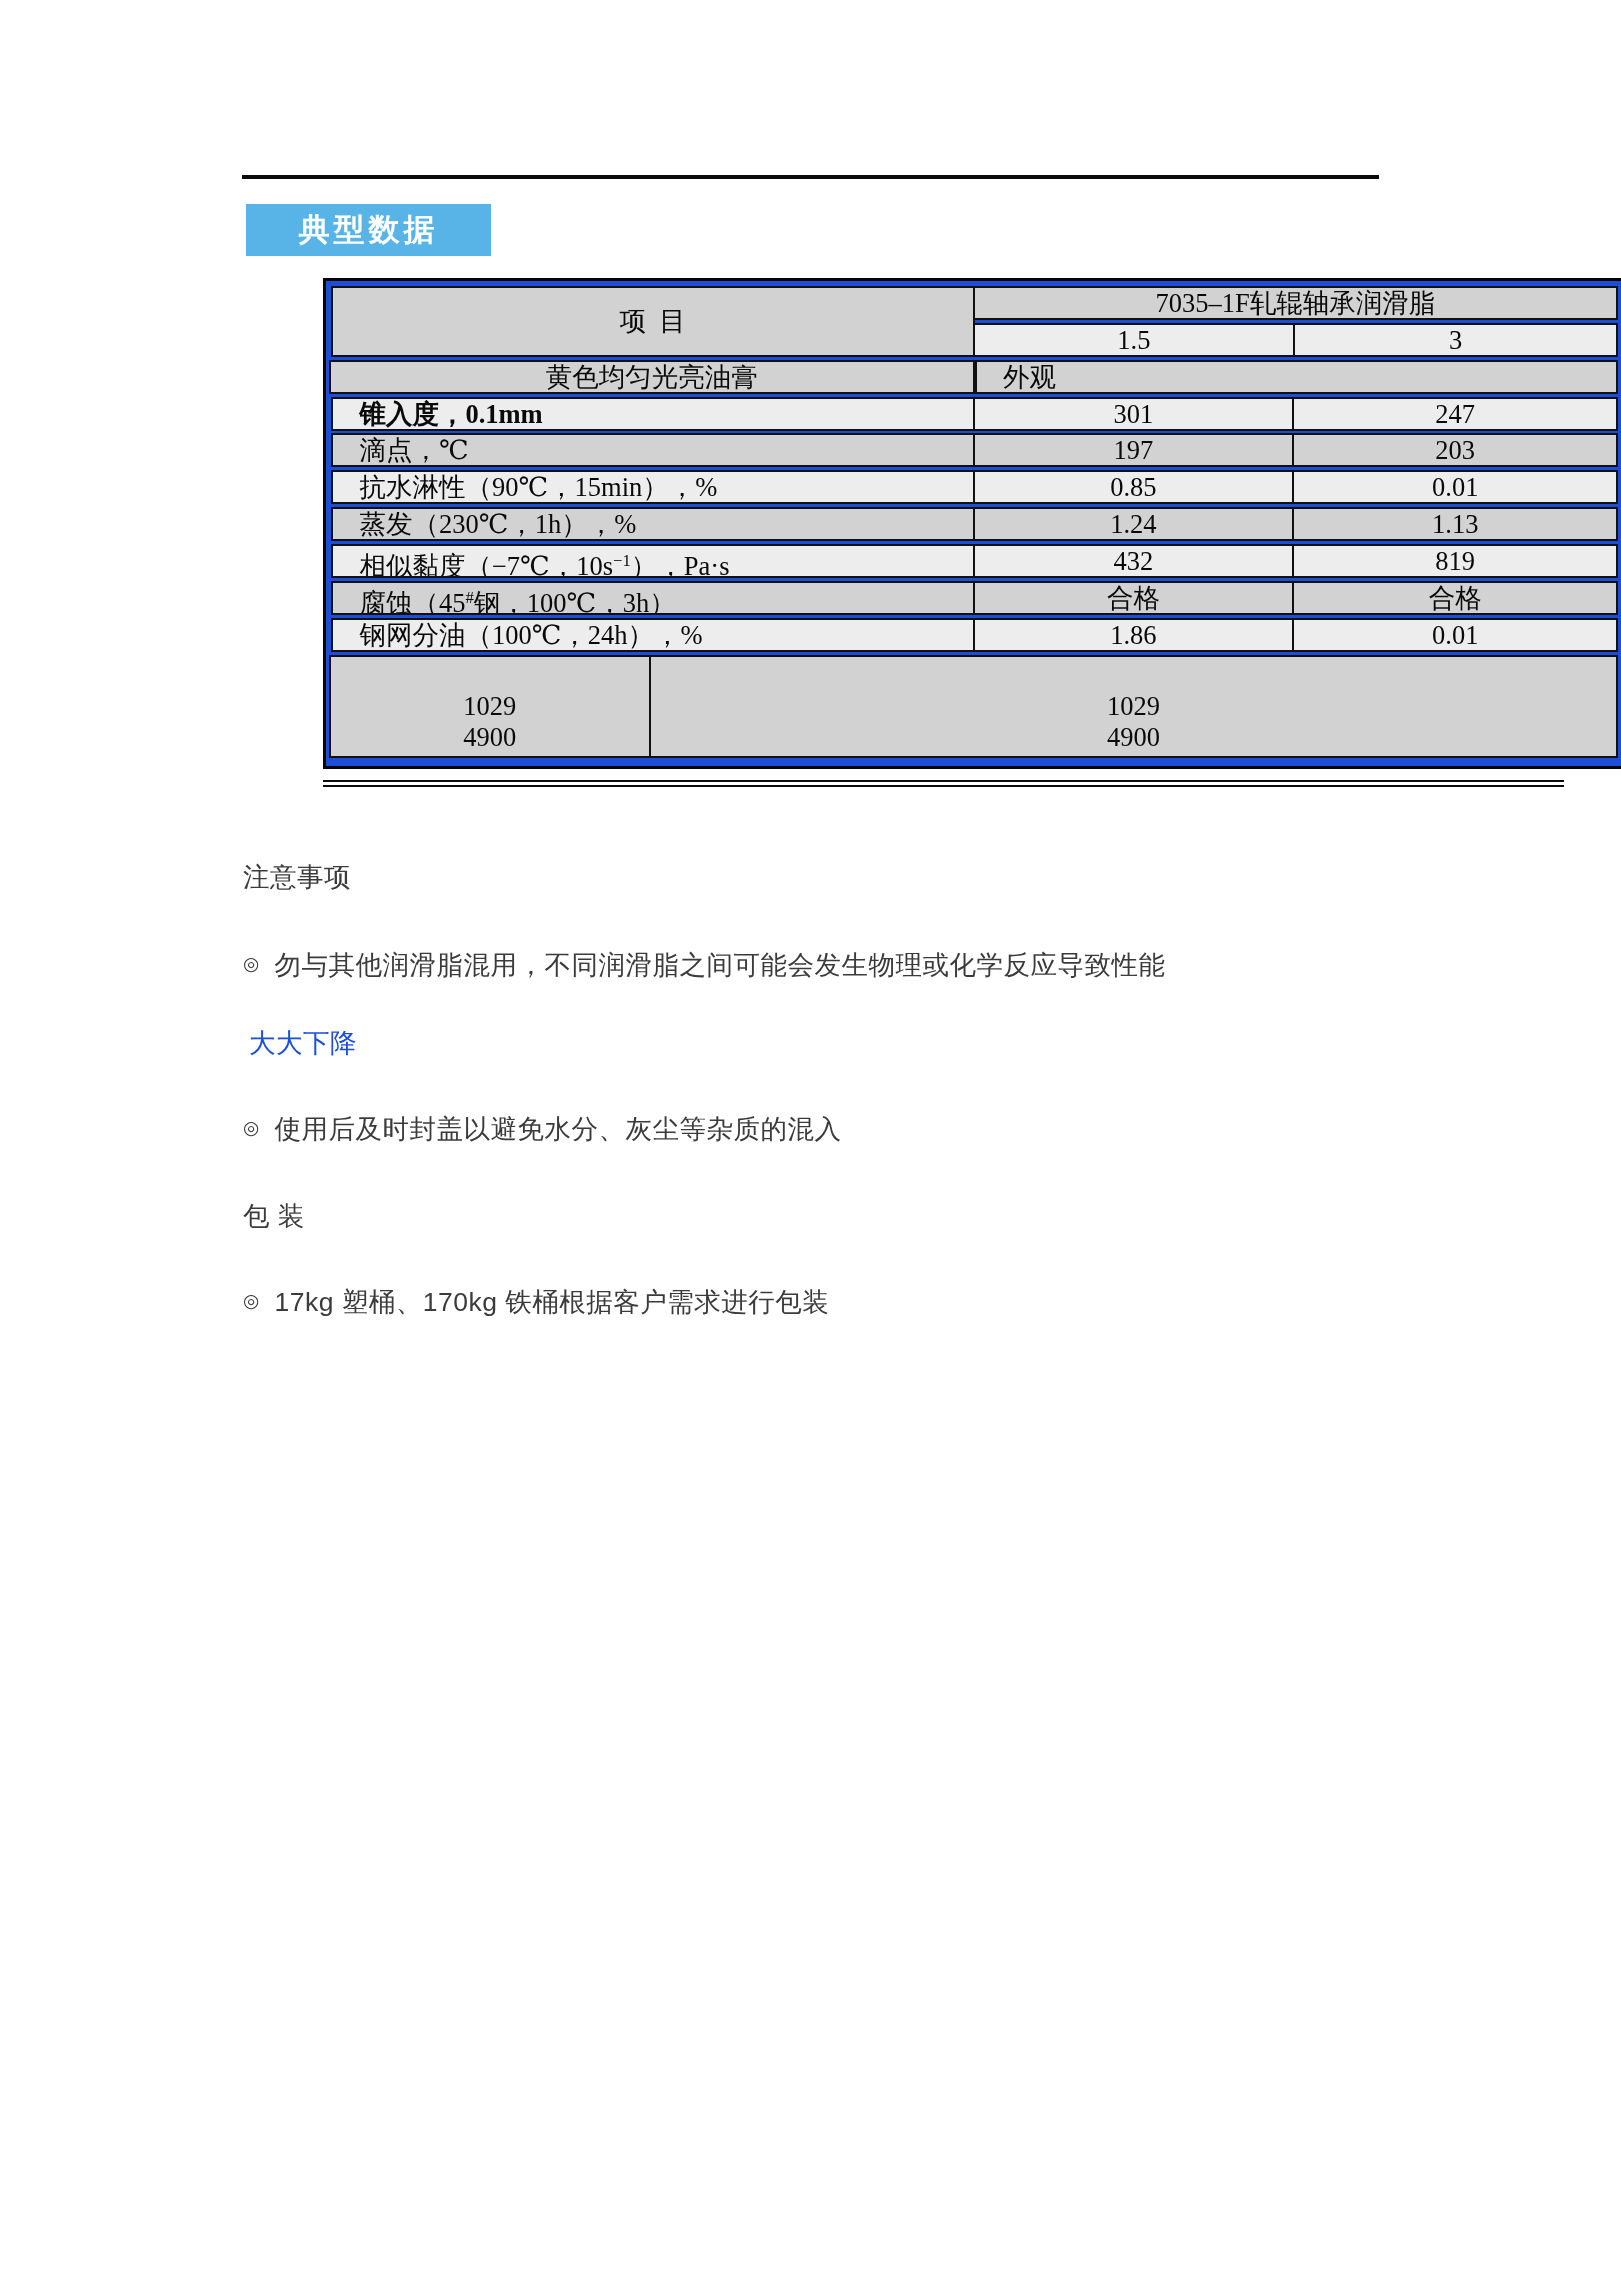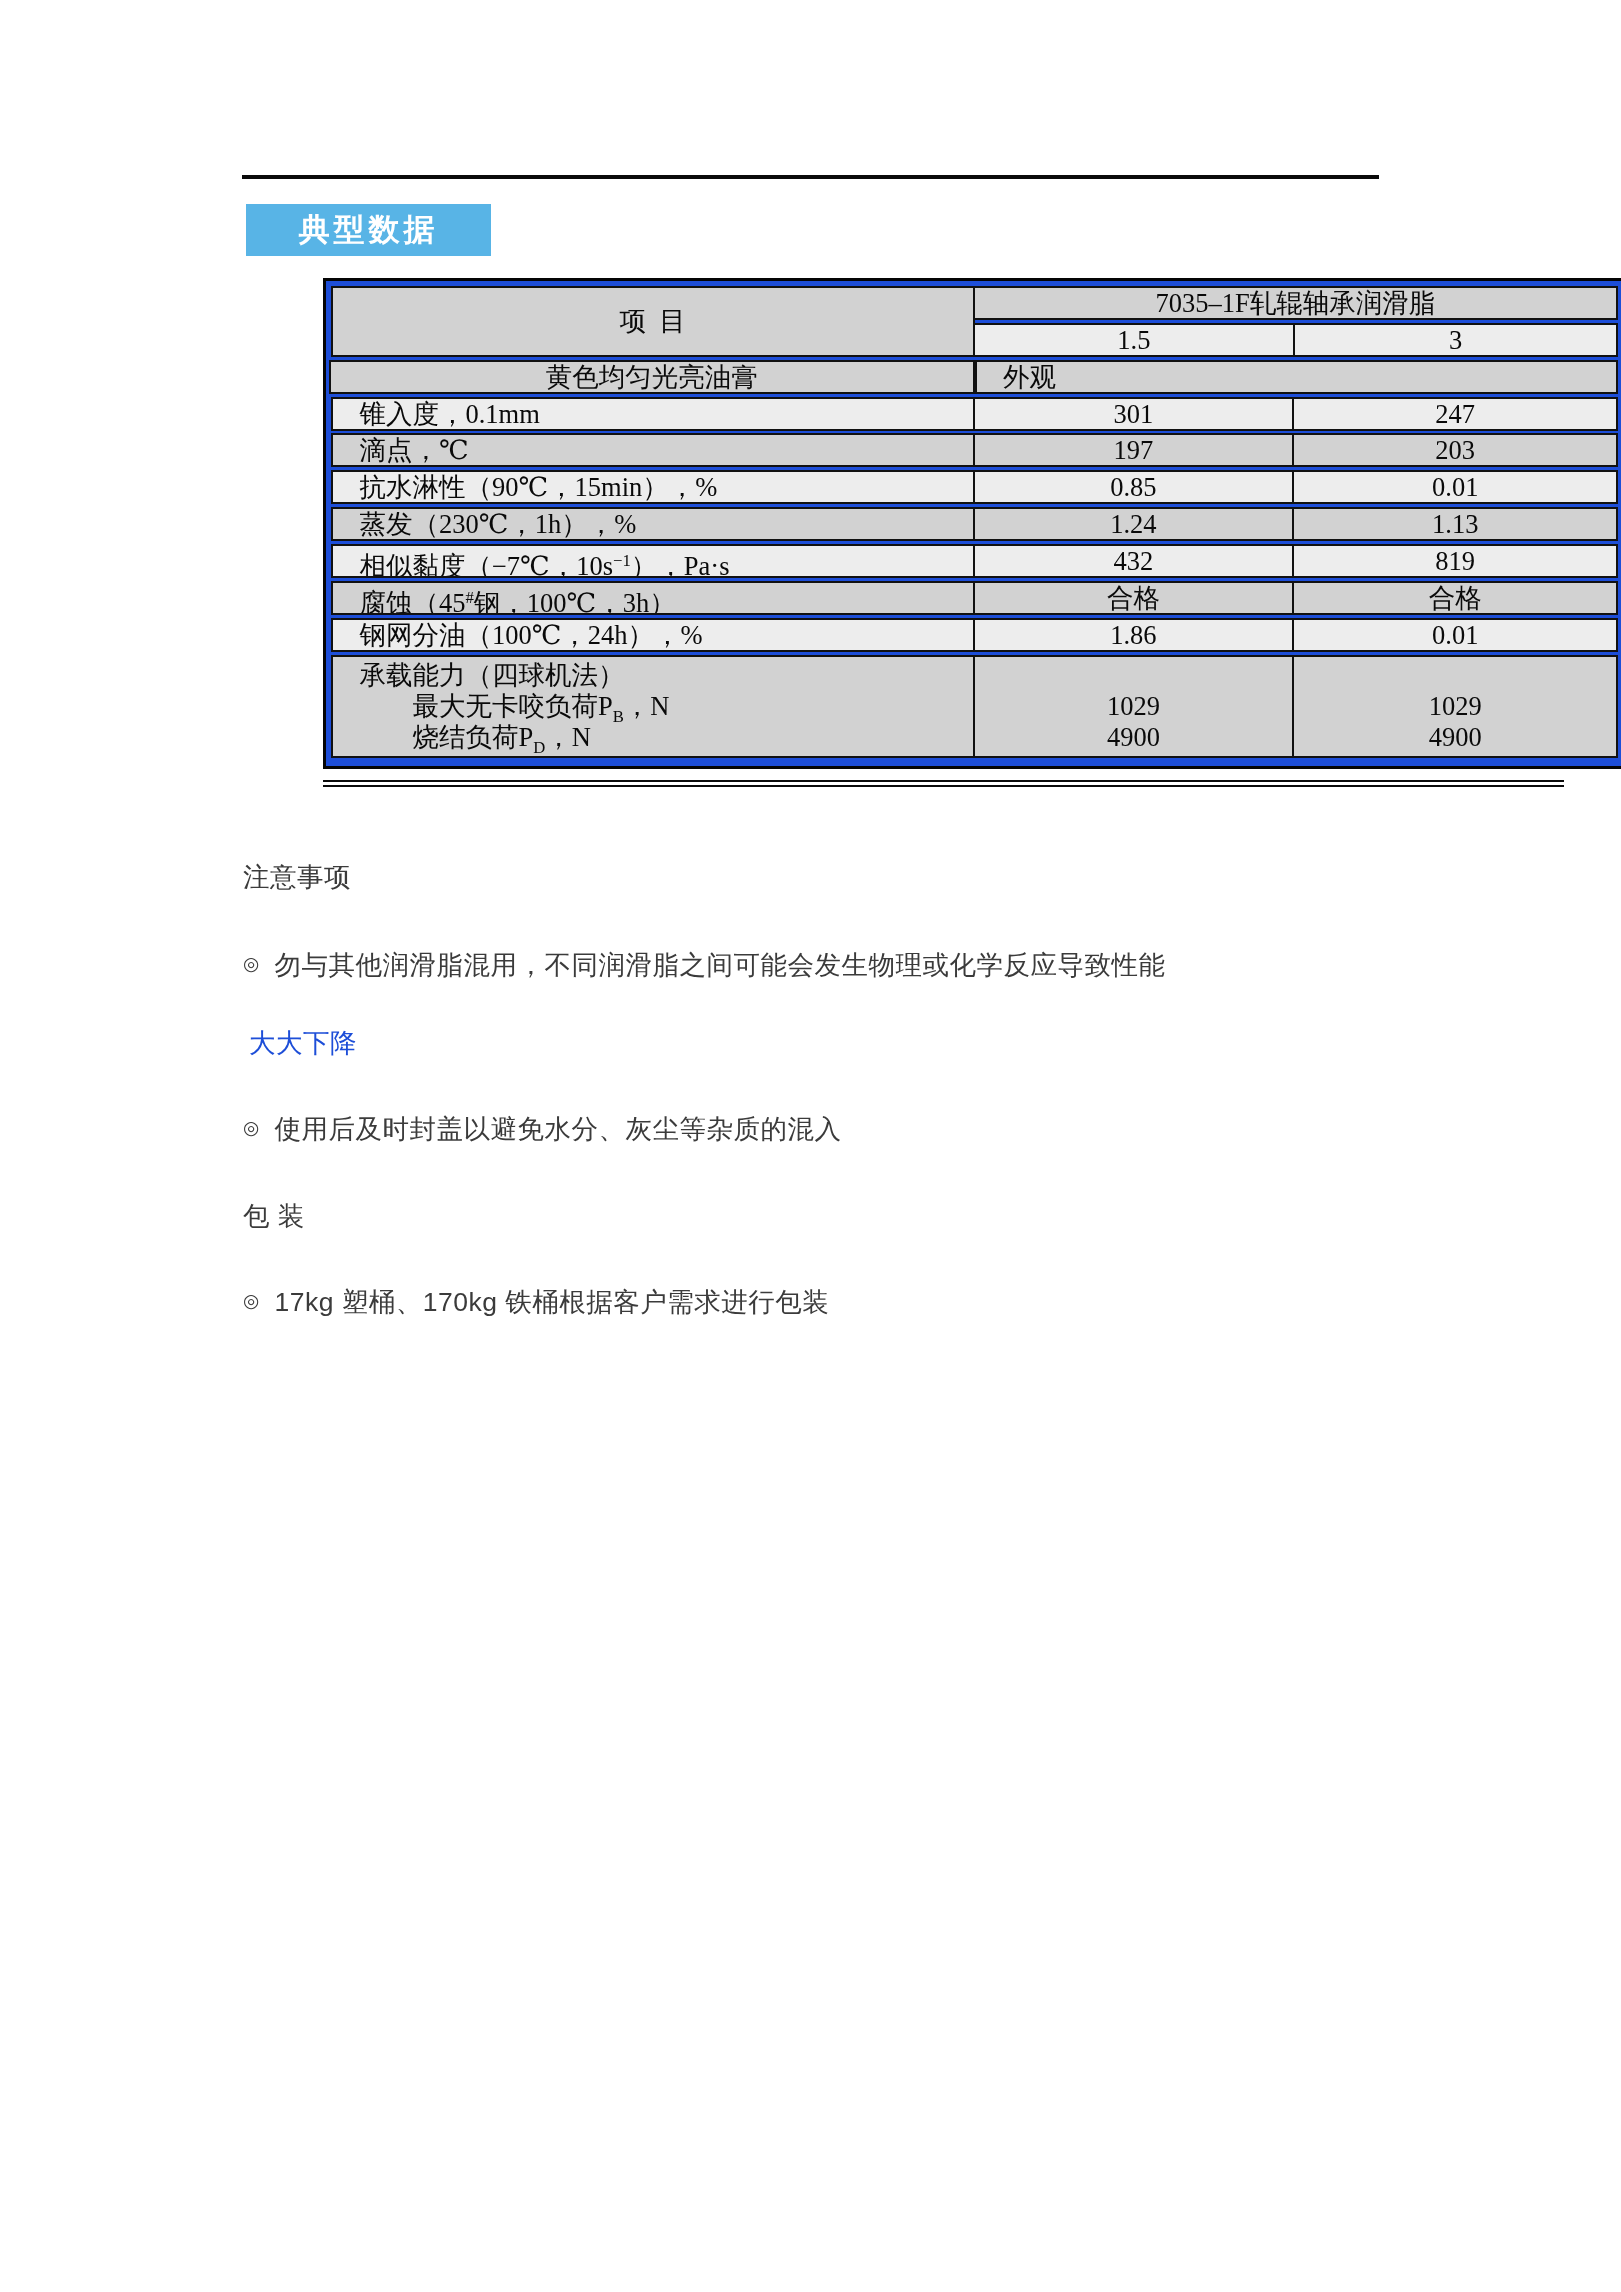--- a/index.html
+++ b/index.html
@@ -68,21 +68,21 @@
           <div class="c light hgrade last" style="background: rgb(237, 237, 237);">3</div>
         </div>
       </div>
     </div>
     <div id="rows">
         <div class="trow">
           <div class="c val wide dark" style="background: rgb(210, 210, 210);">黄色均匀光亮油膏</div>
           <div class="c lab dark" style="background: rgb(210, 210, 210);"><span>外观</span></div>
         </div>
         <div class="trow">
-          <div class="c lab light" style="background: rgb(237, 237, 237);"><span>锥入度，0.1mm</span></div>
+          <div class="c lab light" style="background: rgb(237, 237, 237); font-weight: bold;"><span>锥入度，0.1mm</span></div>
           <div class="c val light" style="background: rgb(237, 237, 237);">301</div>
           <div class="c val last light" style="background: rgb(237, 237, 237);">247</div>
         </div>
         <div class="trow">
           <div class="c lab dark" style="background: rgb(210, 210, 210);"><span>滴点，℃</span></div>
           <div class="c val dark" style="background: rgb(210, 210, 210);">197</div>
           <div class="c val last dark" style="background: rgb(210, 210, 210);">203</div>
         </div>
         <div class="trow">
           <div class="c lab light" style="background: rgb(237, 237, 237);"><span>抗水淋性（90℃，15min），%</span></div>
@@ -103,25 +103,20 @@
           <div class="c lab dark" style="background: rgb(210, 210, 210);"><span>腐蚀（45</span><span class="sp">#</span><span>钢，100℃，3h）</span></div>
           <div class="c val dark" style="background: rgb(210, 210, 210);">合格</div>
           <div class="c val last dark" style="background: rgb(210, 210, 210);">合格</div>
         </div>
         <div class="trow">
           <div class="c lab light" style="background: rgb(237, 237, 237);"><span>钢网分油（100℃，24h），%</span></div>
           <div class="c val light" style="background: rgb(237, 237, 237);">1.86</div>
           <div class="c val last light" style="background: rgb(237, 237, 237);">0.01</div>
         </div>
         <div class="trow">
-          <div class="c lab blk dark" style="background: rgb(210, 210, 210);">
-            <div class="bline"><span>承载能力（四球机法）</span></div>
-            <div class="bline ind"><span>最大无卡咬负荷P</span><span class="sb">B</span><span>，N</span></div>
-            <div class="bline ind"><span>烧结负荷P</span><span class="sb">D</span><span>，N</span></div>
-          </div>
           <div class="c val blk dark" style="background: rgb(210, 210, 210);">
             <div class="bline">&nbsp;</div>
             <div class="bline">1029</div>
             <div class="bline">4900</div>
           </div>
           <div class="c val last blk dark" style="background: rgb(210, 210, 210);">
             <div class="bline">&nbsp;</div>
             <div class="bline">1029</div>
             <div class="bline">4900</div>
           </div>

